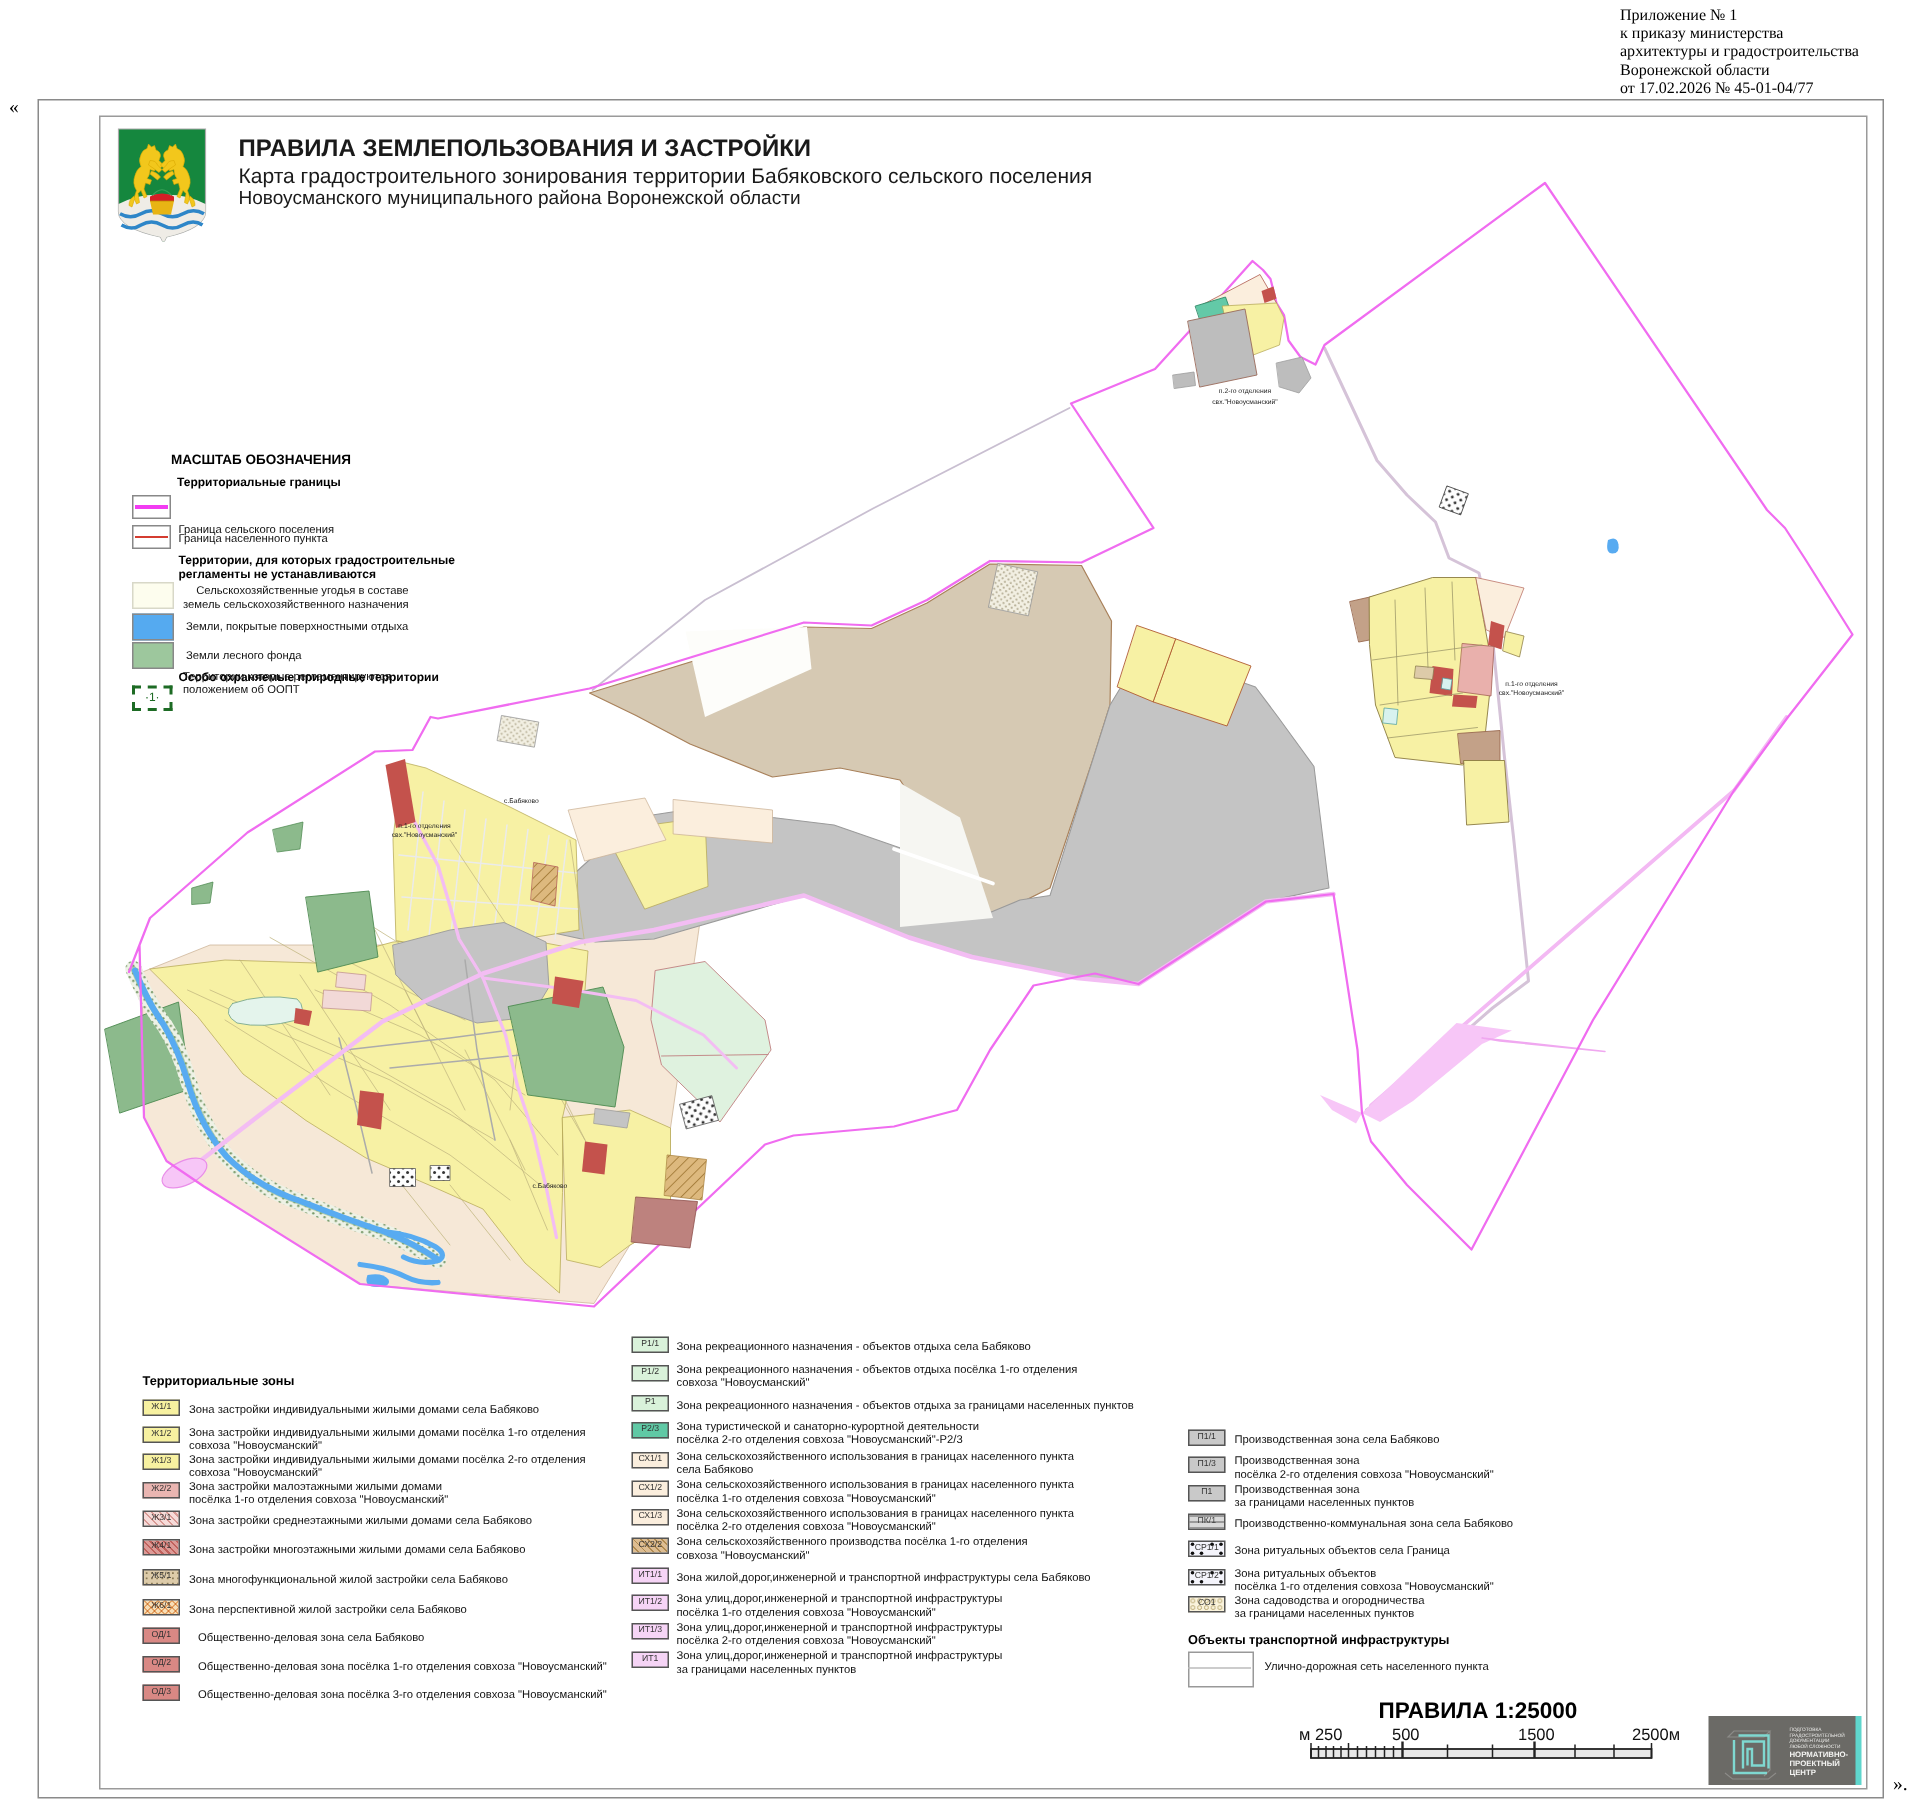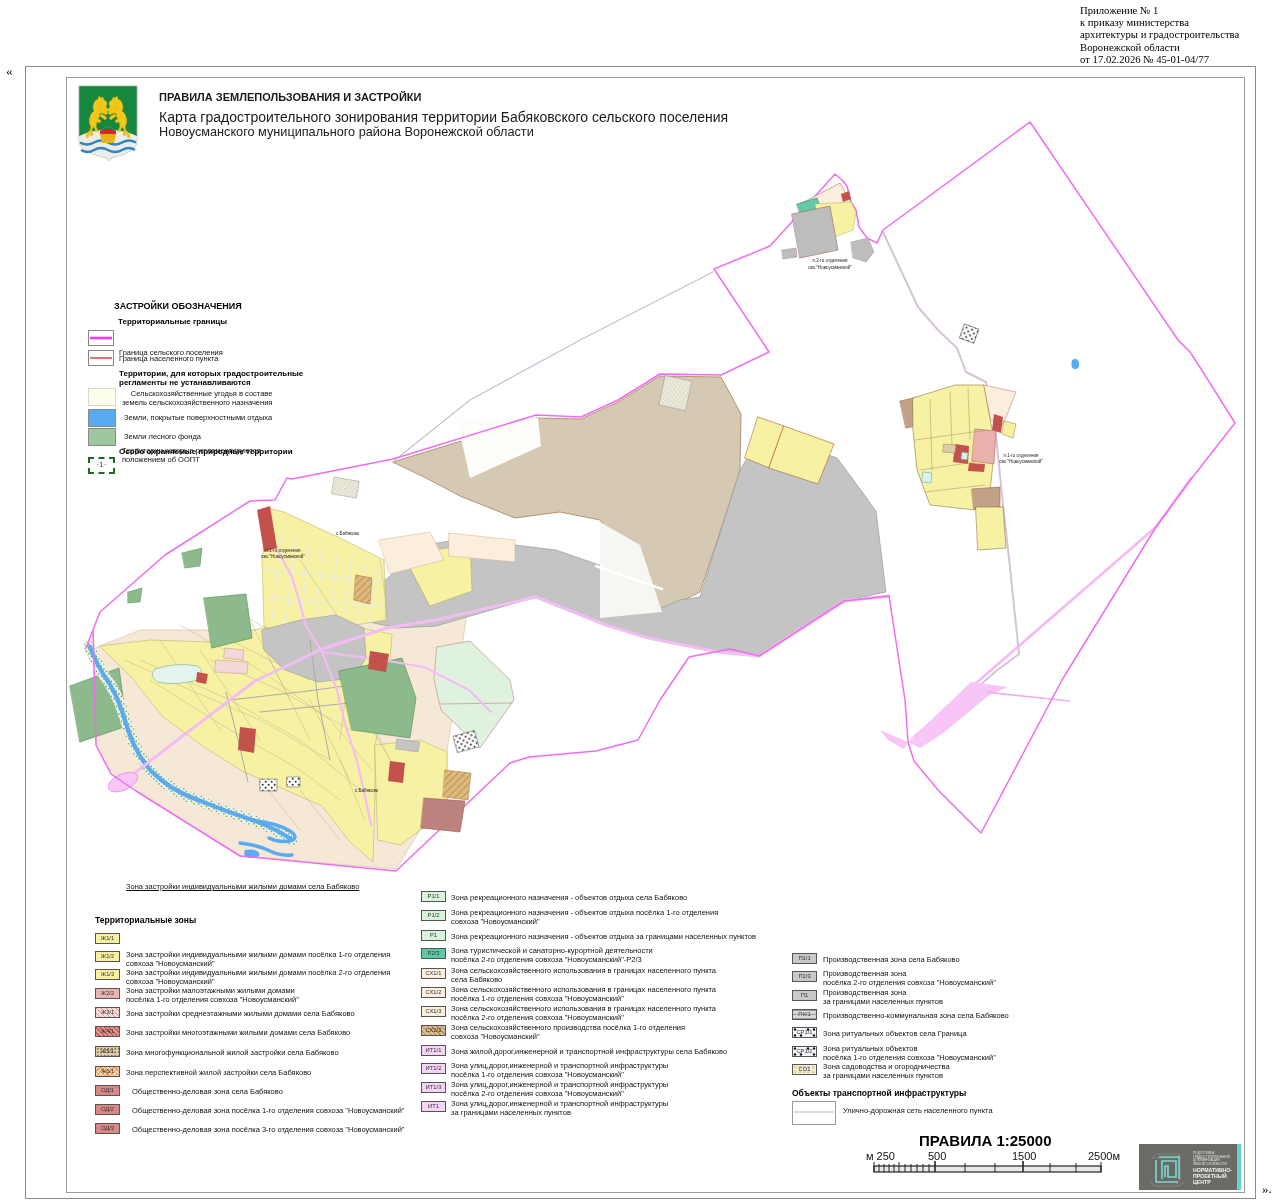--- a/index.html
+++ b/index.html
@@ -42,21 +42,21 @@
     <path d="M37,29 q-4,1 -6,4 l2,2 5,-4 Z"></path>
     <path d="M49,46 q3,2 3,6 l-2,1 -2,-6 Z"></path>
   </g>
 
   <path d="M23,46 q7,-9 14,0" fill="none" stroke="#3aa35a" stroke-width="0.8"></path>
   <path d="M22,46 q8,-4 16,0 l0,3 -16,0 Z" fill="#d61f26"></path>
   <path d="M22,49 h16 l-2,9 h-12 Z" fill="#e8b414"></path>
   <path d="M22,49 h16" stroke="#b98a00" stroke-width="0.5"></path>
 </svg>
 
-<div class="abs b" style="left:159px;top:91px;font-size:11px;color:#1a1a1a;">ПРАВИЛА ЗЕМЛЕПОЛЬЗОВАНИЯ И ЗАСТРОЙКИ</div>
+<div class="abs b" style="left:159px;top:91px;font-size:16px;color:#1a1a1a;">ПРАВИЛА ЗЕМЛЕПОЛЬЗОВАНИЯ И ЗАСТРОЙКИ</div>
 
 <div class="abs" style="left:159px;top:109px;font-size:14px;color:#1a1a1a;">Карта градостроительного зонирования территории Бабяковского сельского поселения</div>
 
 <div class="abs" style="left:159px;top:125px;font-size:12.7px;color:#1a1a1a;">Новоусманского муниципального района Воронежской области</div>
 
 <svg class="abs" style="left:0;top:0;" width="1279" height="1200" viewBox="0 0 1279 1200">
 <defs>
   <pattern id="hatchBrown" width="5" height="5" patternTransform="rotate(45)" patternUnits="userSpaceOnUse">
     <rect width="5" height="5" fill="#ddb97e"></rect>
         <line x1="0" y1="0" x2="0" y2="5" stroke="#a8803e" stroke-width="1.3"></line>
@@ -251,21 +251,21 @@
   <text x="355" y="792" font-size="4.5" fill="#222" font-family="Liberation Sans,sans-serif">с.Бабяково</text>
   <text x="830" y="262" font-size="4.5" fill="#222" text-anchor="middle" font-family="Liberation Sans,sans-serif">п.2-го отделения</text>
   <text x="830" y="269" font-size="4.5" fill="#222" text-anchor="middle" font-family="Liberation Sans,sans-serif">свх."Новоусманский"</text>
   <text x="283" y="552" font-size="4.5" fill="#222" text-anchor="middle" font-family="Liberation Sans,sans-serif">п.1-го отделения</text>
   <text x="283" y="558" font-size="4.5" fill="#222" text-anchor="middle" font-family="Liberation Sans,sans-serif">свх."Новоусманский"</text>
   <text x="1021" y="457" font-size="4.5" fill="#222" text-anchor="middle" font-family="Liberation Sans,sans-serif">п.1-го отделения</text>
   <text x="1021" y="463" font-size="4.5" fill="#222" text-anchor="middle" font-family="Liberation Sans,sans-serif">свх."Новоусманский"</text>
 </g>
 </svg>
 
-<div class="abs b" style="left:114px;top:301px;font-size:9px;">ЗАСТРОЙКИ ОБОЗНАЧЕНИЯ</div>
+<div class="abs b" style="left:114px;top:301px;font-size:9px;">МАСШТАБ ОБОЗНАЧЕНИЯ</div>
 <div class="abs b" style="left:118px;top:317px;font-size:8px;">Территориальные границы</div>
 
 <div class="abs" style="left:88px;top:330px;width:26px;height:16px;border:1px solid #888;background:#fff;box-sizing:border-box;"></div>
 <svg class="abs" style="left:88px;top:330px;" width="26" height="16">
     <line x1="2" y1="8" x2="24" y2="8" stroke="#f23cf2" stroke-width="2.6"></line>
   </svg>
 <div class="lgtxt" style="left:119px;top:348px;">Граница сельского поселения</div>
 
 <div class="abs" style="left:88px;top:350px;width:26px;height:16px;border:1px solid #888;background:#fff;box-sizing:border-box;"></div>
 <svg class="abs" style="left:88px;top:350px;" width="26" height="16">
@@ -284,21 +284,21 @@
 <div class="lgtxt" style="left:124px;top:432px;">Земли лесного фонда</div>
 <div class="abs b" style="left:119px;top:447px;font-size:8px;">Особо охраняемые природные территории</div>
 
 <div class="abs" style="left:88px;top:457px;width:27px;height:17px;border:2.4px dashed #1d6b24;background:#fff;box-sizing:border-box;"></div>
 <div class="abs" style="left:88px;top:457px;width:27px;height:17px;font-size:8px;color:#1d6b24;text-align:center;line-height:15px;">·1·</div>
 <div class="lgtxt" style="left:122px;top:446px;">Территории,которые регламентируются<br>положением об ООПТ</div>
 
 <div class="abs b" style="left:95px;top:915px;font-size:8.5px;">Территориальные зоны</div>
 
 <div class="lgbox" style="left:95px;top:933px;background:#f7f1a0;">Ж1/1</div>
-<div class="lgtxt" style="left:126px;top:882px;text-decoration:underline;">Зона застройки индивидуальными жилыми домами села Бабяково</div>
+<div class="lgtxt" style="left:126px;top:935px;">Зона застройки индивидуальными жилыми домами села Бабяково</div>
 
 <div class="lgbox" style="left:95px;top:951px;background:#f7f1a0;">Ж1/2</div>
 <div class="lgtxt" style="left:126px;top:950px;">Зона застройки индивидуальными жилыми домами посёлка 1-го отделения<br>совхоза "Новоусманский"</div>
 
 <div class="lgbox" style="left:95px;top:969px;background:#f7f1a0;">Ж1/3</div>
 <div class="lgtxt" style="left:126px;top:968px;">Зона застройки индивидуальными жилыми домами посёлка 2-го отделения<br>совхоза "Новоусманский"</div>
 
 <div class="lgbox" style="left:95px;top:988px;background:#eab5b1;">Ж2/2</div>
 <div class="lgtxt" style="left:126px;top:986px;">Зона застройки малоэтажными жилыми домами<br>посёлка 1-го отделения совхоза "Новоусманский"</div>
 

